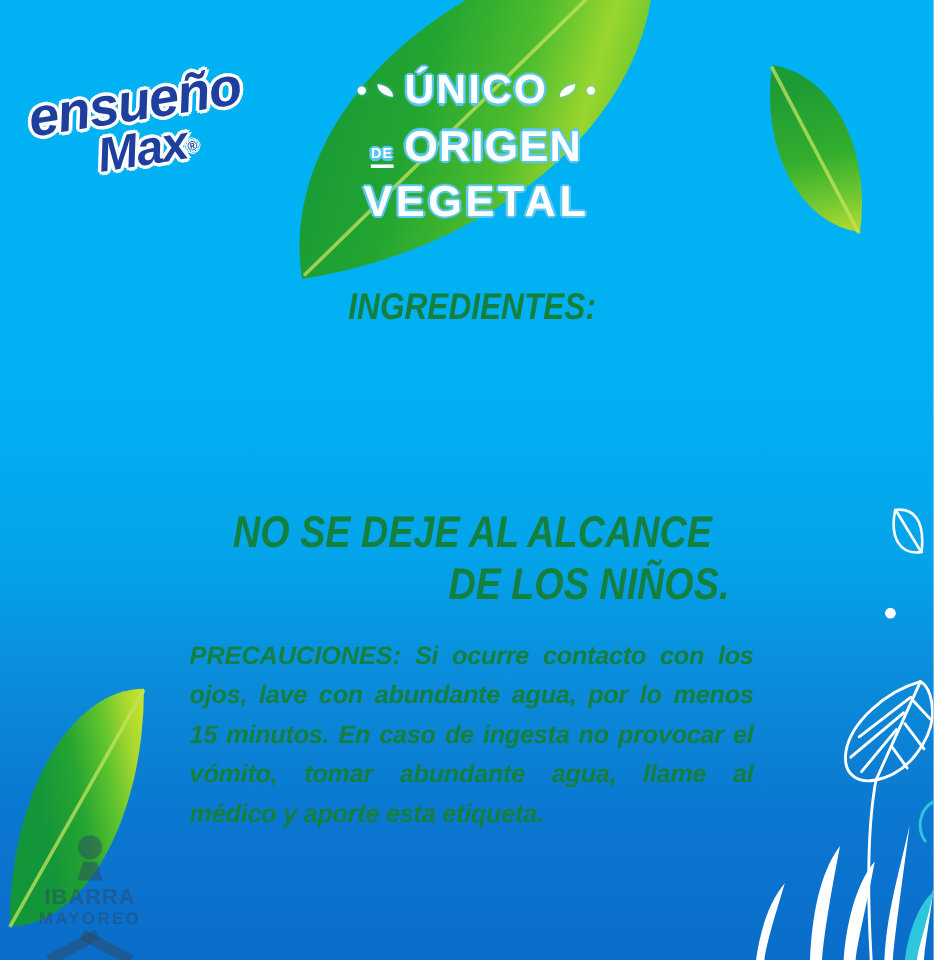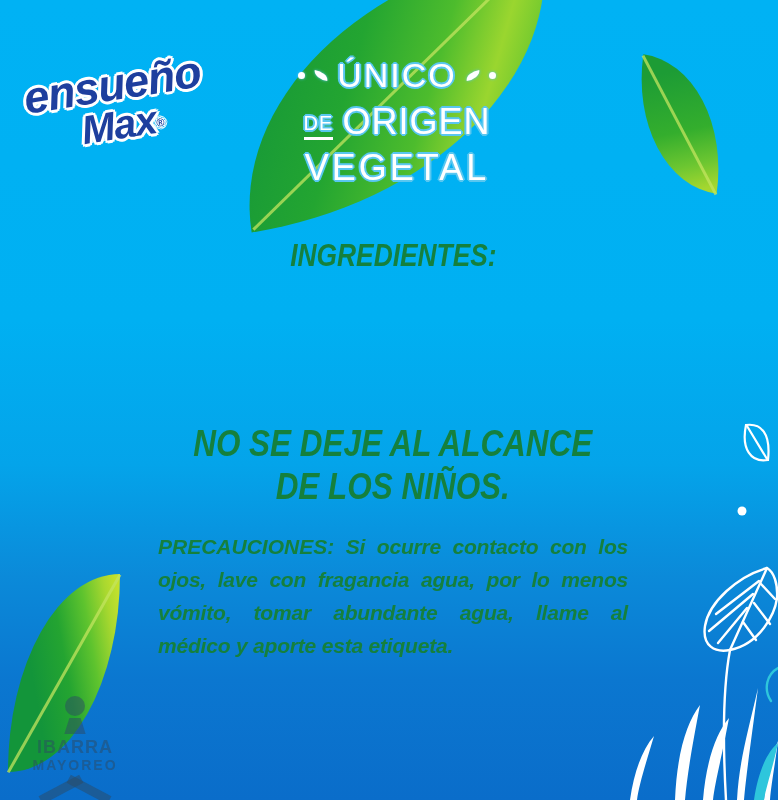--- a/index.html
+++ b/index.html
@@ -35,42 +35,42 @@
     color:#1e3f9e;font-style:italic;font-weight:bold;line-height:1;
     text-shadow:-3px 0 0 #fff,3px 0 0 #fff,0 -3px 0 #fff,0 3px 0 #fff,
                 -2px -2px 0 #fff,2px -2px 0 #fff,-2px 2px 0 #fff,2px 2px 0 #fff;
   }
   .logo-line1{font-size:45px;letter-spacing:-1px;}
   .logo-line2{font-size:40px;margin:-2px 0 0 52px;letter-spacing:-1px;}
   .logo-reg{font-size:11px;vertical-align:6px;font-style:normal;}
   
   .badge{
     position:absolute;left:232px;top:56px;width:330px;z-index:3;text-align:center;
-    color:#fff;font-weight:normal;
+    color:#fff;font-weight:bold;
     text-shadow:0 0 3px rgba(95,201,242,.95),-2px 0 0 #58c7f0,2px 0 0 #58c7f0,
                 0 -2px 0 #58c7f0,0 2px 0 #58c7f0,-1px -1px 0 #58c7f0,1px 1px 0 #58c7f0,
                 -1px 1px 0 #58c7f0,1px -1px 0 #58c7f0;
   }
   .badge-line1{display:flex;align-items:center;justify-content:center;gap:9px;font-size:34px;letter-spacing:2px;}
   .badge-dot{width:7px;height:7px;border-radius:50%;background:#fff;box-shadow:0 0 3px #58c7f0;}
   .badge-leafglyph{width:14px;height:9px;background:#fff;border-radius:0 100% 0 100%;box-shadow:0 0 3px #58c7f0;}
   .badge-leafglyph.flip{transform:scaleX(-1) rotate(8deg);}
   .badge-leafglyph.tilt{transform:rotate(8deg);}
   .badge-line2{margin-top:6px;font-size:36px;letter-spacing:1px;display:flex;align-items:flex-end;justify-content:center;gap:9px;}
-  .badge-de{font-size:20px;border-bottom:3px solid #fff;padding-bottom:2px;margin-bottom:3px;letter-spacing:1px;}
+  .badge-de{font-size:12px;border-bottom:3px solid #fff;padding-bottom:2px;margin-bottom:3px;letter-spacing:1px;}
   .badge-line3{margin-top:4px;font-size:36px;letter-spacing:3px;}
   
   .textcol{position:absolute;left:158px;width:470px;color:#15803d;z-index:3;font-style:italic;}
   .condensed{display:inline-block;transform:scaleX(.85);white-space:nowrap;font-weight:bold;}
   .sec-ingredients{top:238px;}
   .h-center{text-align:center;font-size:31px;font-weight:bold;letter-spacing:0;}
   .body-lines{margin-top:5px;font-size:22px;font-weight:bold;line-height:32px;letter-spacing:-.3px;}
   .line-just{text-align:justify;text-align-last:justify;}
   .line-center{text-align:center;}
-  .sec-warning{top:422px;text-align:center;font-size:37px;line-height:43px;}
+  .sec-warning{top:422px;text-align:right;font-size:37px;line-height:43px;}
   .sec-precautions{top:530px;font-size:21px;font-weight:bold;line-height:33px;letter-spacing:-.2px;}
   .sec-precautions .lead{letter-spacing:0;}
   .line-left{text-align:left;}
   
   .watermark{
     position:absolute;left:16px;top:696px;width:118px;z-index:4;
     display:flex;flex-direction:column;align-items:center;
     color:rgba(44,74,100,.5);font-weight:bold;
   }
   .wm-head{width:20px;height:20px;border-radius:50%;background:rgba(44,74,100,.5);}
@@ -127,21 +127,22 @@
 <div class="textcol sec-warning">
   <div><span class="condensed">NO SE DEJE AL ALCANCE</span></div>
   <div><span class="condensed">DE LOS NIÑOS.</span></div>
 </div>
 
 <div class="textcol sec-precautions">
   <div class="line-just">
     <span class="lead">PRECAUCIONES:</span>
     <span>Si ocurre contacto con los</span>
   </div>
-  <div class="line-just">ojos,  lave  con fragancia agua, por lo menos</div>
+  <div class="line-just">ojos,  lave  con abundante agua, por lo menos</div>
+  <div class="line-just">15 minutos. En caso de ingesta no provocar el</div>
   <div class="line-just">vómito,  tomar  abundante  agua,  llame  al</div>
   <div class="line-left">médico y aporte esta etiqueta.</div>
 </div>
 
 <div class="watermark">
   <div class="wm-head"></div>
   <div class="wm-body"></div>
   <div class="wm-t1">IBARRA</div>
   <div class="wm-t2">MAYOREO</div>
   <div class="wm-x">

